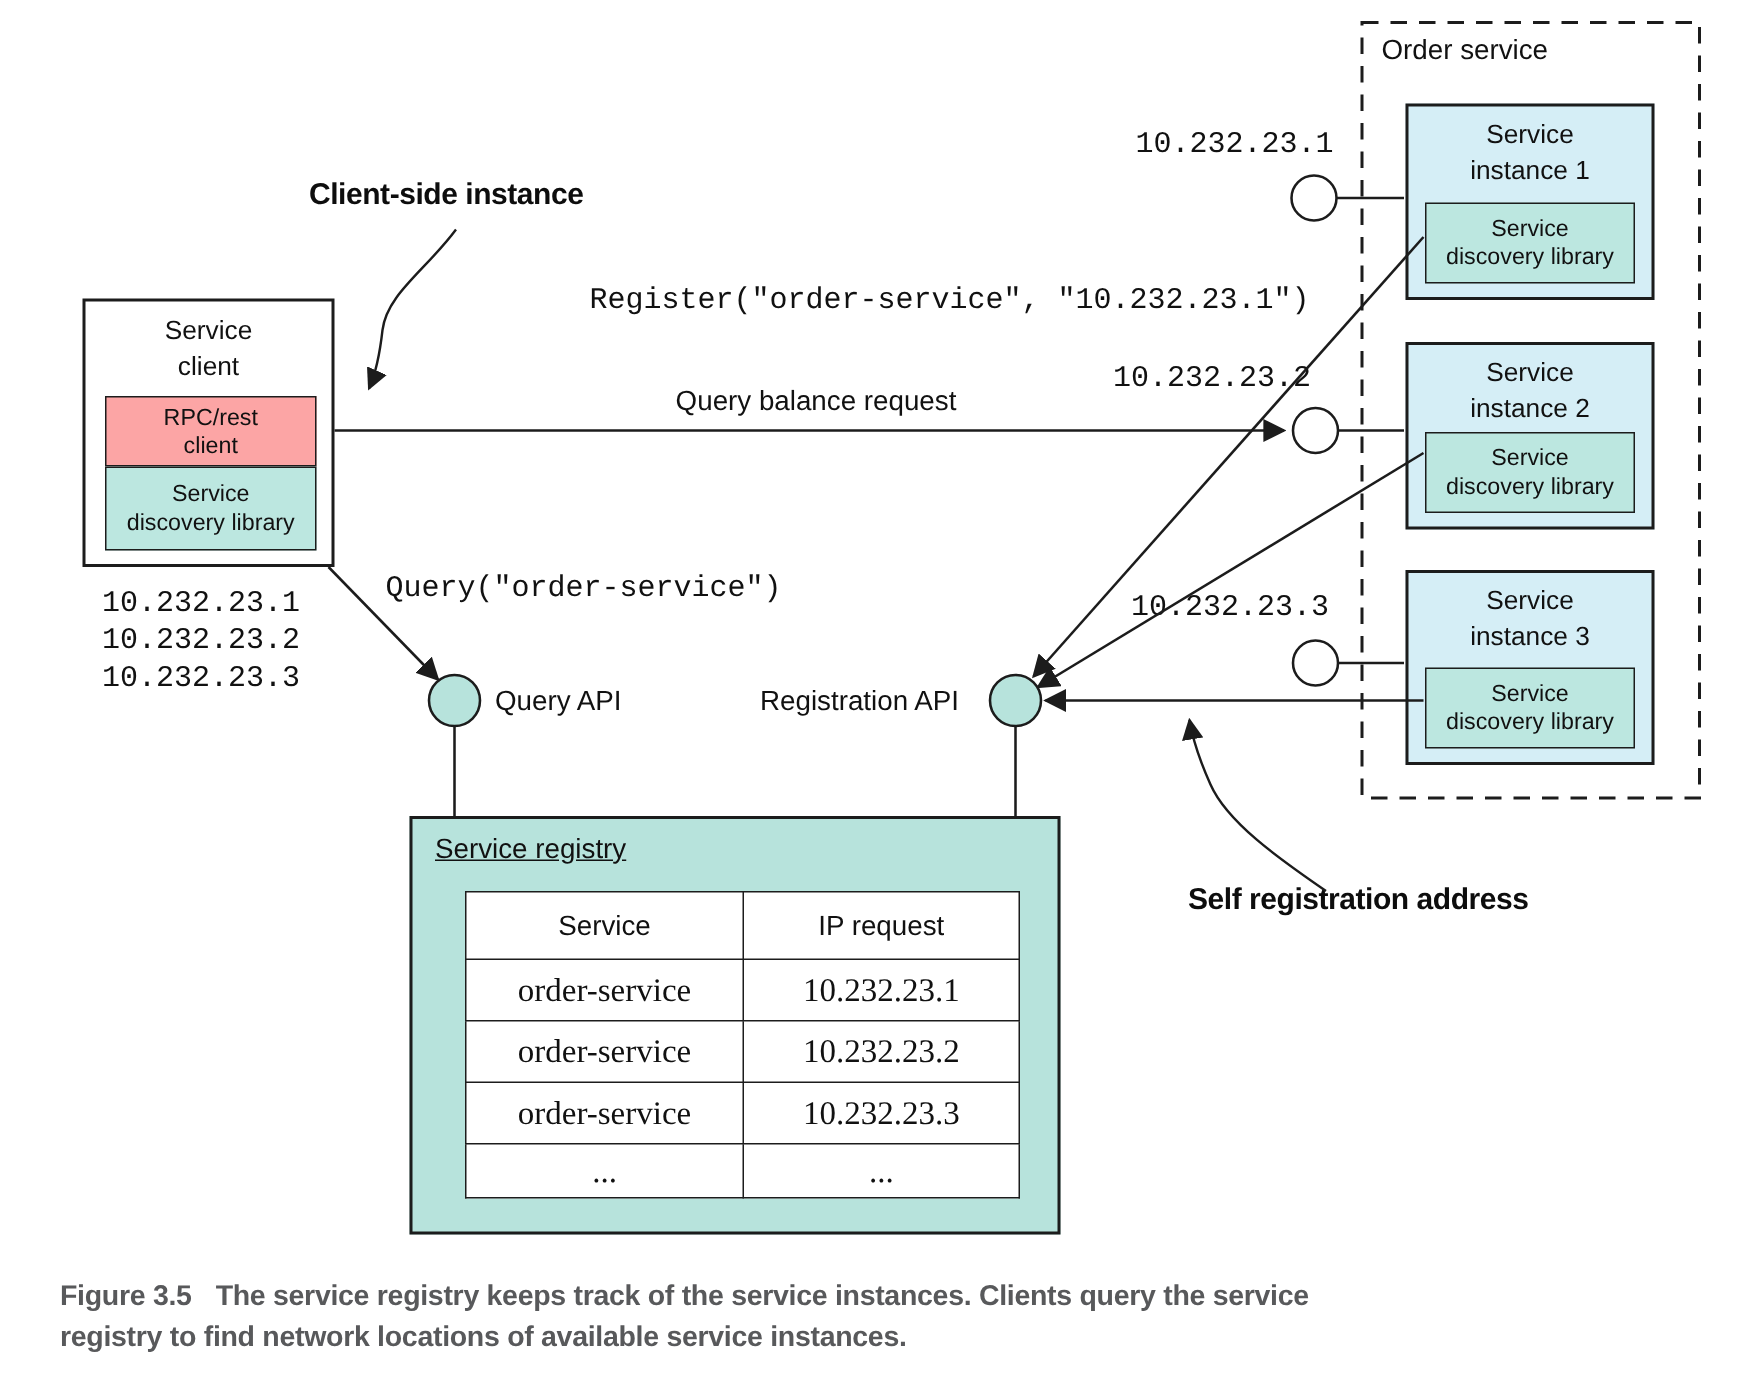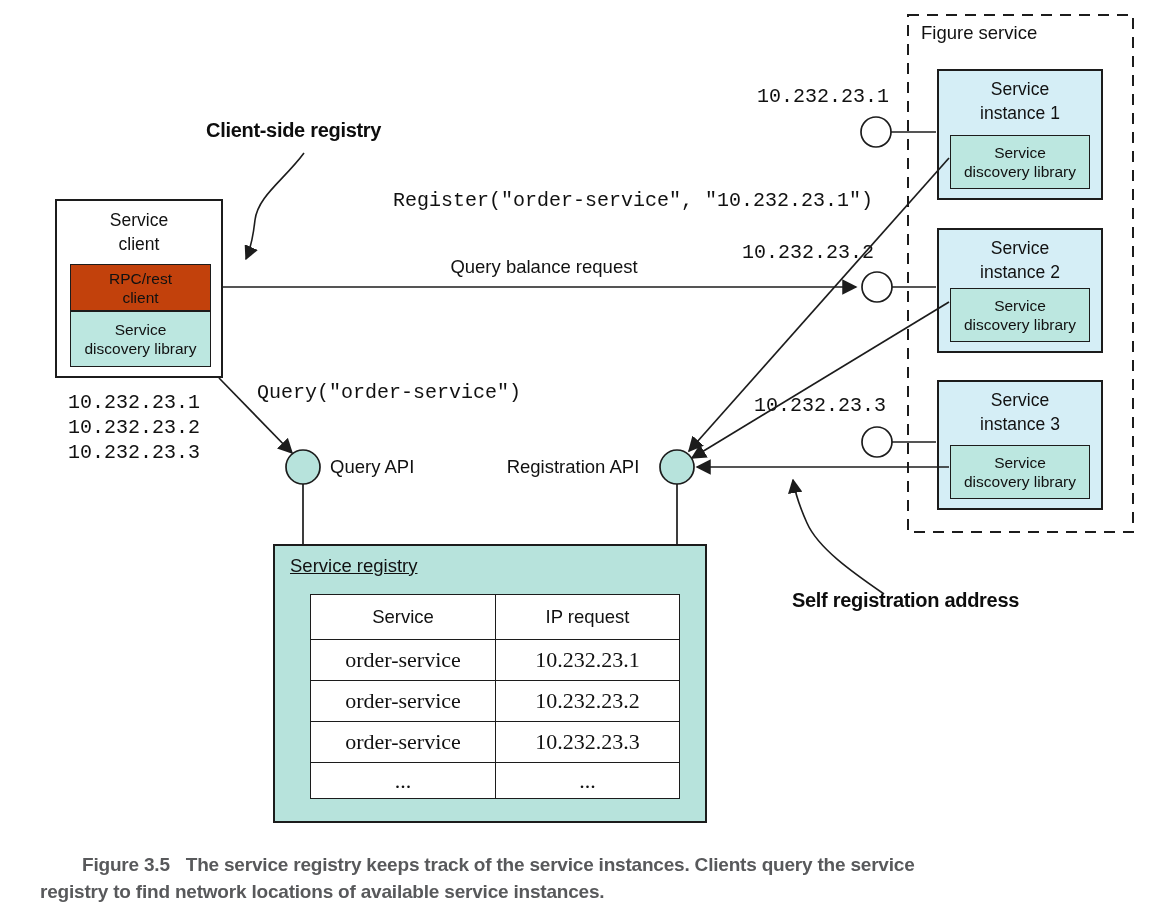--- a/index.html
+++ b/index.html
@@ -10,21 +10,21 @@
   }
   .abs { position:absolute; }
   .mono { font-family:"Liberation Mono","DejaVu Sans Mono",monospace; font-size:20px; }
   .pre { white-space:pre-line; }
   .ctr { text-align:center; }
 
   
   .client-box { left:55px; top:199px; width:168px; height:179px;
     background:#ffffff; border:2px solid #1c1c1c; box-sizing:border-box; }
   .client-title { left:0; top:7px; width:100%; font-size:17.5px; line-height:24px; }
-  .rpc-box { left:13px; top:63px; width:141px; height:47px; background:#c2410c;
+  .rpc-box { left:13px; top:63px; width:141px; height:47px; background:#fca5a5;
     border:1.8px solid #1c1c1c; box-sizing:border-box;
     display:flex; align-items:center; justify-content:center;
     font-size:15.5px; line-height:19px; }
   .lib-box { background:#bce7e0; border:1.8px solid #1c1c1c; box-sizing:border-box;
     display:flex; align-items:center; justify-content:center;
     font-size:15.5px; line-height:19px; }
   .client-lib { left:13px; top:110px; width:141px; height:56px; }
 
   .instance { left:937px; width:166px; background:#d5eef6;
     border:2px solid #1c1c1c; box-sizing:border-box; }
@@ -40,30 +40,30 @@
   .registry-table th { width:184px; height:44px; font-size:18.5px; font-weight:400; }
   .registry-table td { font-family:Liberation Serif, serif;
     font-size:22px; height:40px; }
   .registry-table td:last-child, .registry-table th:last-child { width:183px; }
   .row-dots td { height:35px; }
 
   .bold-label { font-weight:700; font-size:20px; letter-spacing:-0.3px; color:#0d0d0d; }
 
   .caption { left:40px; top:851px; width:1080px; font-weight:700; font-size:19px;
     line-height:27px; color:#58595b; letter-spacing:-0.2px; }
-  .caption .fig-label { margin-right:16px;margin-left:42px; }
+  .caption .fig-label { margin-right:16px; }
 
   .overlay { position:absolute; left:0; top:0; z-index:5; pointer-events:none; }
 </style>
 </head>
 <body>
 
 <div class="stage">
 
-  <div class="abs bold-label" style="left:206px; top:119px;">Client-side registry</div>
+  <div class="abs bold-label" style="left:206px; top:119px;">Client-side instance</div>
   <div class="abs bold-label" style="left:792px; top:589px;">Self registration address</div>
 
   <div class="abs client-box">
     <div class="abs client-title ctr pre">Service
 client</div>
     <div class="abs rpc-box">
       <span class="pre ctr">RPC/rest
 client</span>
     </div>
     <div class="abs lib-box client-lib">
@@ -78,21 +78,21 @@
     <div>10.232.23.3</div>
   </div>
 
   <div class="abs mono" style="left:393px; top:189px;">Register("order-service", "10.232.23.1")</div>
   <div class="abs mono" style="left:257px; top:381px;">Query("order-service")</div>
   <div class="abs ctr" style="left:438px; top:256px; width:212px; font-size:18.5px;">Query balance request</div>
 
   <div class="abs" style="left:330px; top:456px; font-size:18.5px;">Query API</div>
   <div class="abs" style="left:493px; top:456px; width:160px; text-align:center; font-size:18.5px;">Registration API</div>
 
-  <div class="abs" style="left:921px; top:22px; font-size:18.5px;">Figure service</div>
+  <div class="abs" style="left:921px; top:22px; font-size:18.5px;">Order service</div>
 
   <div class="abs instance" style="top:69px; height:131px;">
     <div class="abs inst-title ctr pre">Service
 instance 1</div>
     <div class="abs lib-box inst-lib">
       <span class="pre ctr">Service
 discovery library</span>
     </div>
   </div>
   <div class="abs instance" style="top:228px; height:125px;">

